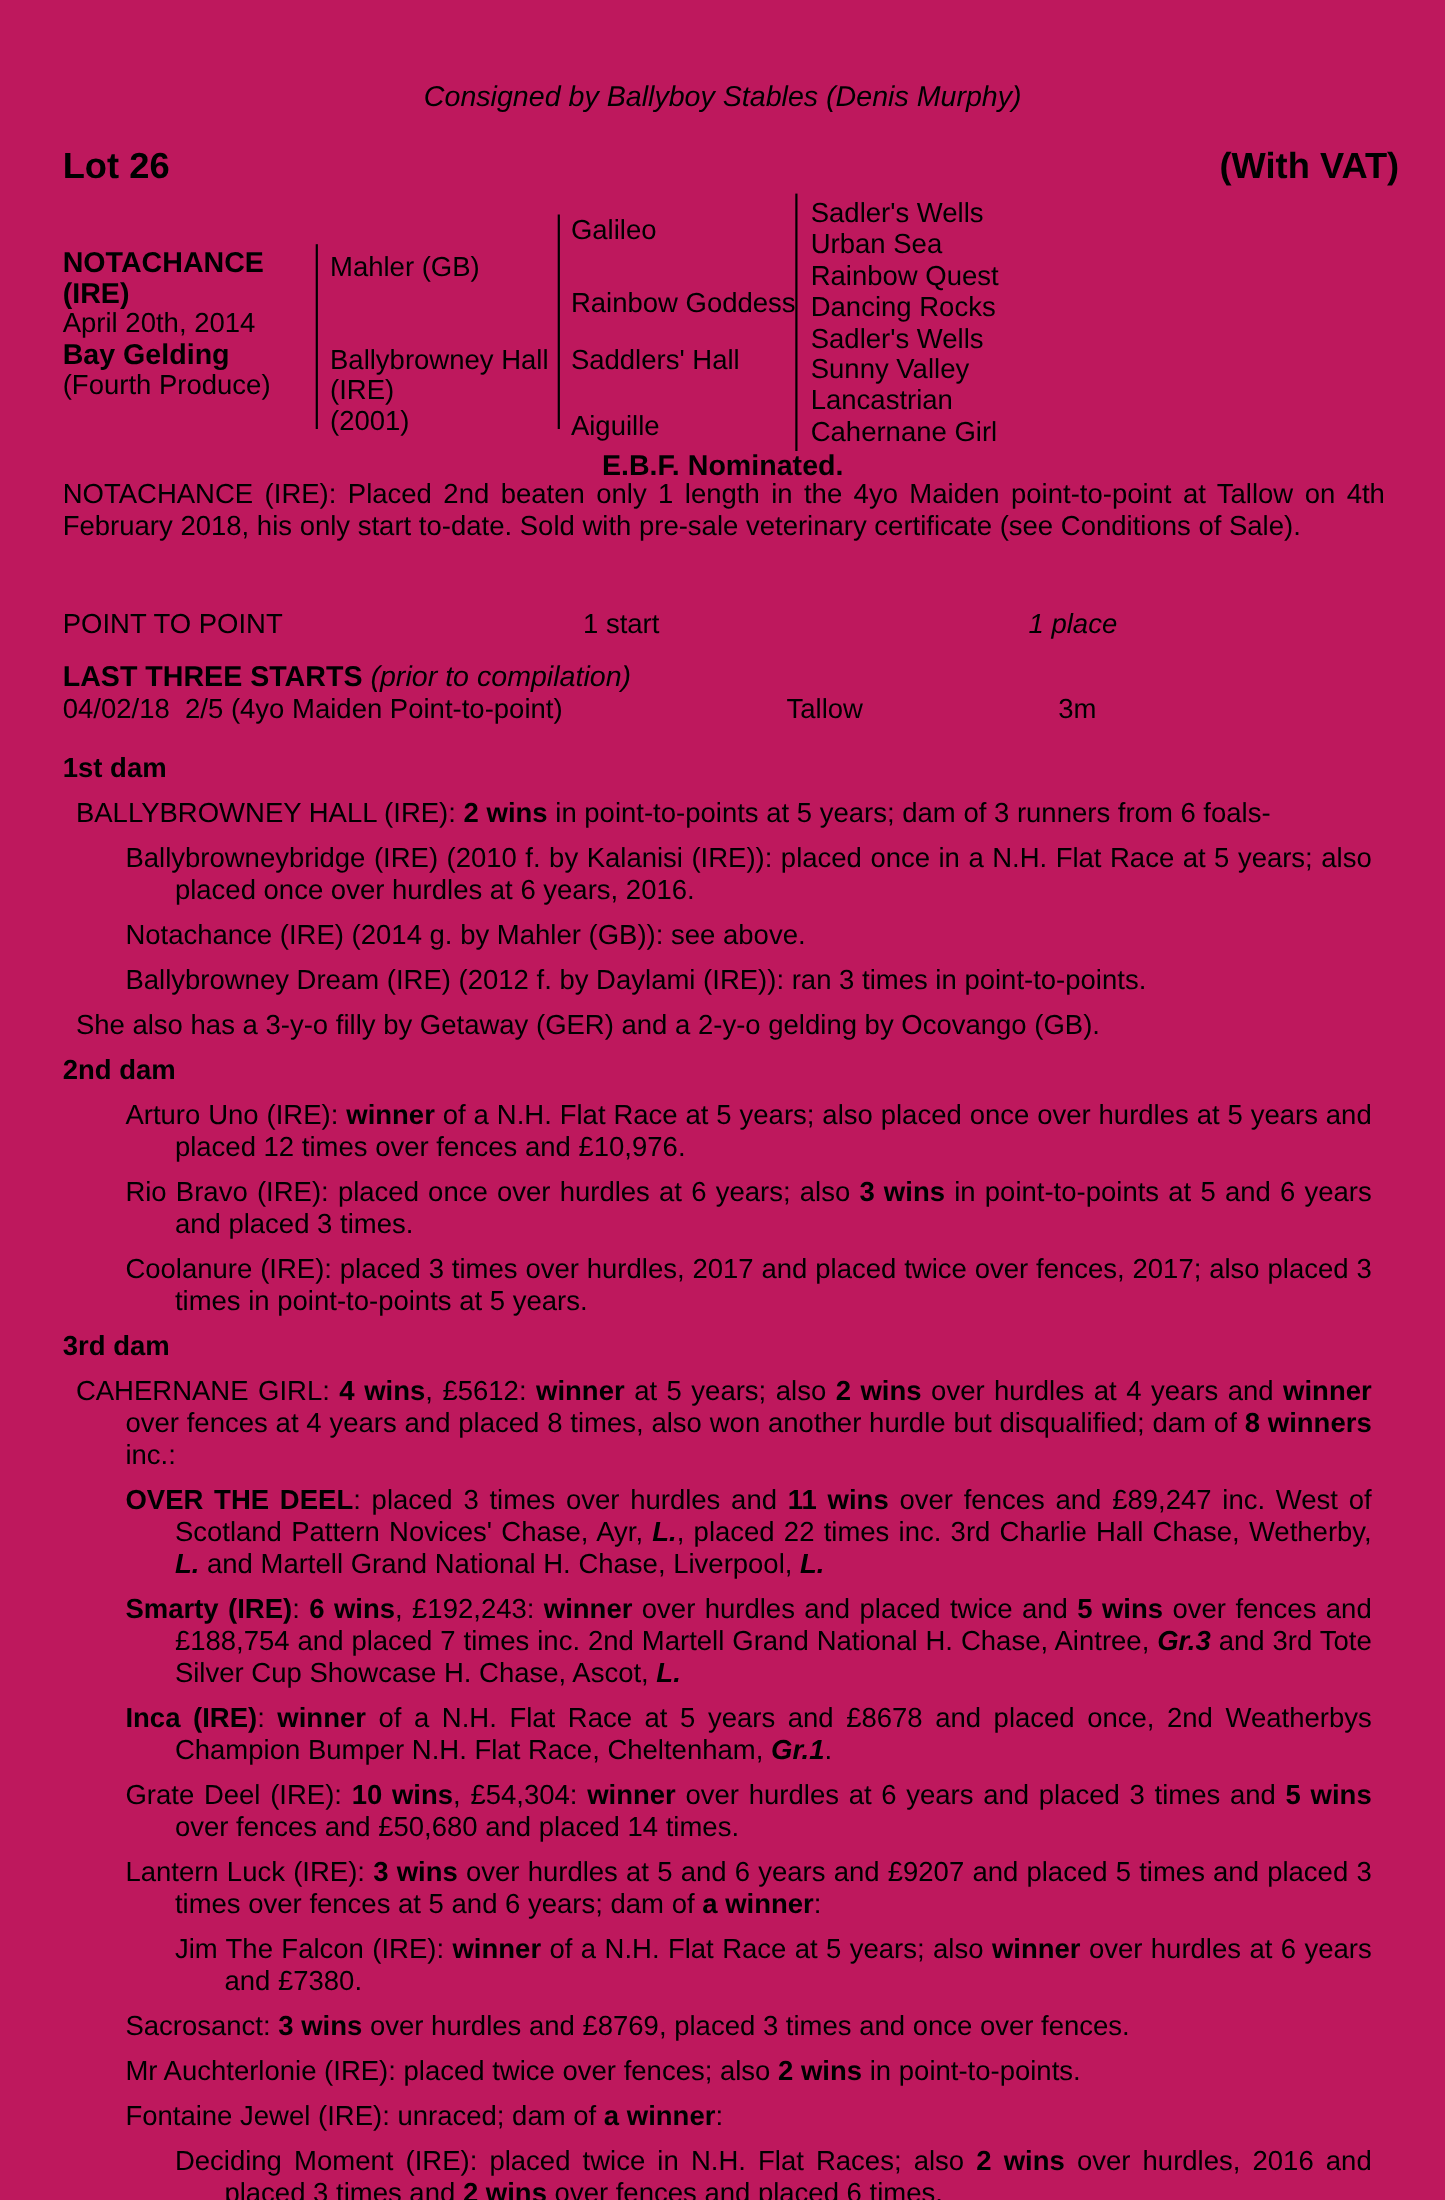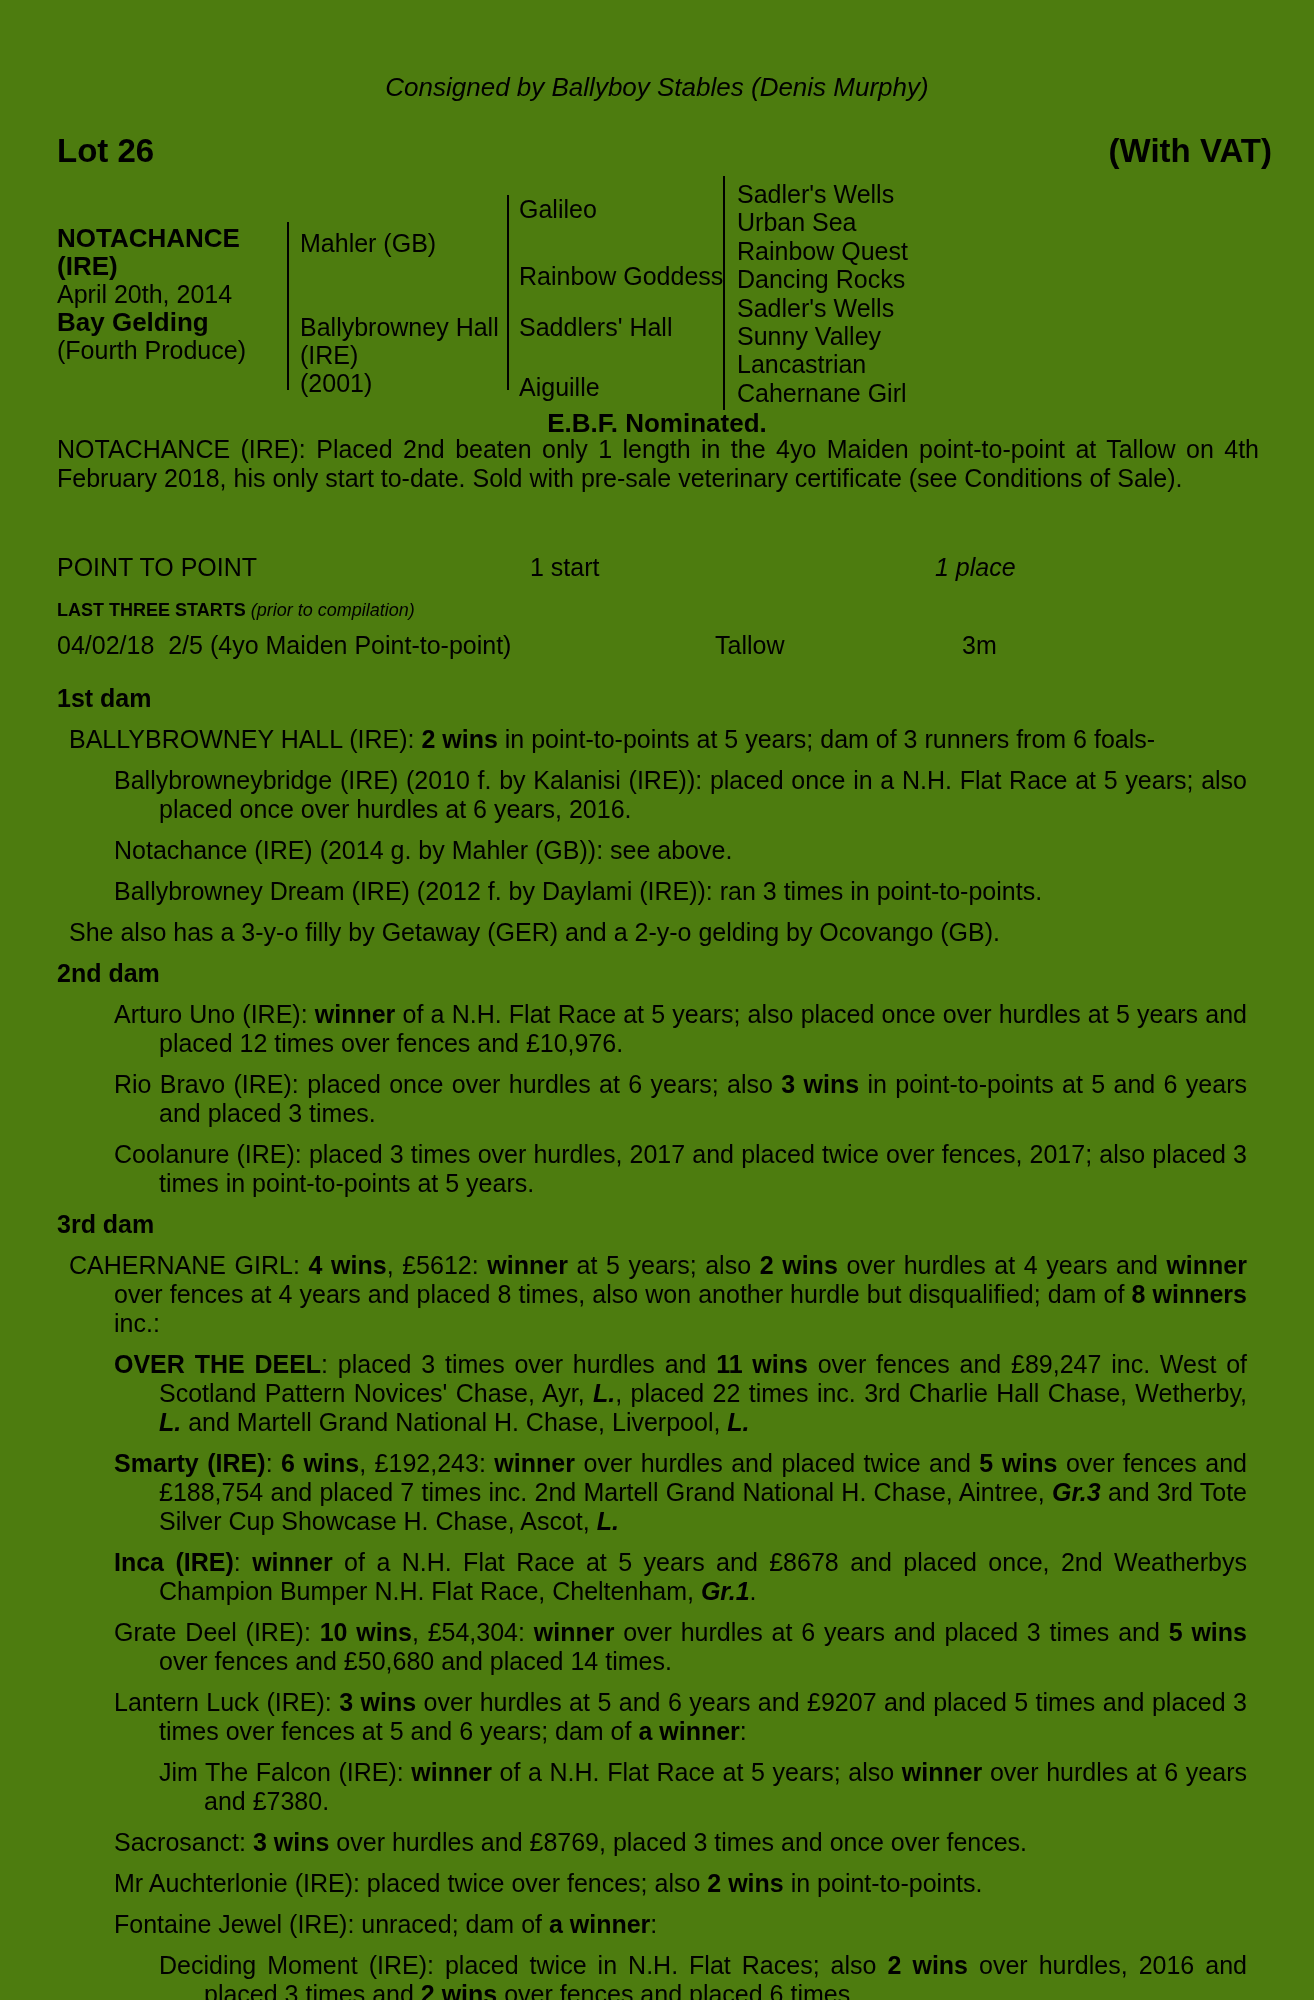--- a/index.html
+++ b/index.html
@@ -1,17 +1,17 @@
 <!DOCTYPE html>
 <html><head>
 <meta charset="utf-8">
 <style>
   html,body{margin:0;padding:0;background:#ffffff;}
   body{width:1314px;height:2000px;position:relative;font-family:"Liberation Sans",sans-serif;color:#000;}
-  .page{position:absolute;inset:0;background:#4d7c0f;}
+  .page{position:absolute;inset:0;background:#be185d;}
 
   .consignor{position:absolute;top:72px;left:0;width:100%;text-align:center;font-style:italic;font-size:26px;}
   .lot-number{position:absolute;top:132px;left:57px;font-size:33px;font-weight:bold;}
   .vat-note{position:absolute;top:132px;right:42px;font-size:33px;font-weight:bold;}
 
   
   .pedigree{position:absolute;top:0;left:0;width:100%;height:430px;font-size:25px;}
   .ped-col1{position:absolute;left:57px;top:224px;line-height:28px;}
   .ped-col1 .bold{font-weight:bold;font-size:26px;}
   .ped-sire{position:absolute;left:300px;top:229px;}
@@ -29,21 +29,21 @@
   .ebf{position:absolute;top:408px;left:0;width:100%;text-align:center;font-weight:bold;font-size:26px;}
 
   .body-text{font-size:25px;line-height:29px;text-align:justify;}
   .description{position:absolute;top:435px;left:57px;width:1202px;}
 
   .record-row{position:absolute;top:553px;left:0;width:100%;font-size:25px;}
   .record-row .c1{position:absolute;left:57px;top:0;}
   .record-row .c2{position:absolute;left:530px;top:0;}
   .record-row .c3{position:absolute;left:935px;top:0;font-style:italic;}
 
-  .lts-heading{position:absolute;top:600px;left:57px;font-size:18px;}
+  .lts-heading{position:absolute;top:600px;left:57px;font-size:26px;}
   .lts-heading .t{font-weight:bold;}
   .lts-heading .q{font-style:italic;}
   .race-row{position:absolute;top:631px;left:0;width:100%;font-size:25px;}
   .race-row .c1{position:absolute;left:57px;top:0;white-space:pre-wrap;}
   .race-row .c2{position:absolute;left:715px;top:0;}
   .race-row .c3{position:absolute;left:962px;top:0;}
 
   .sections{position:absolute;top:684px;left:57px;width:1202px;}
   .dam-heading{font-weight:bold;text-align:left;}
   .dam-heading.gap{margin-top:12px;}

